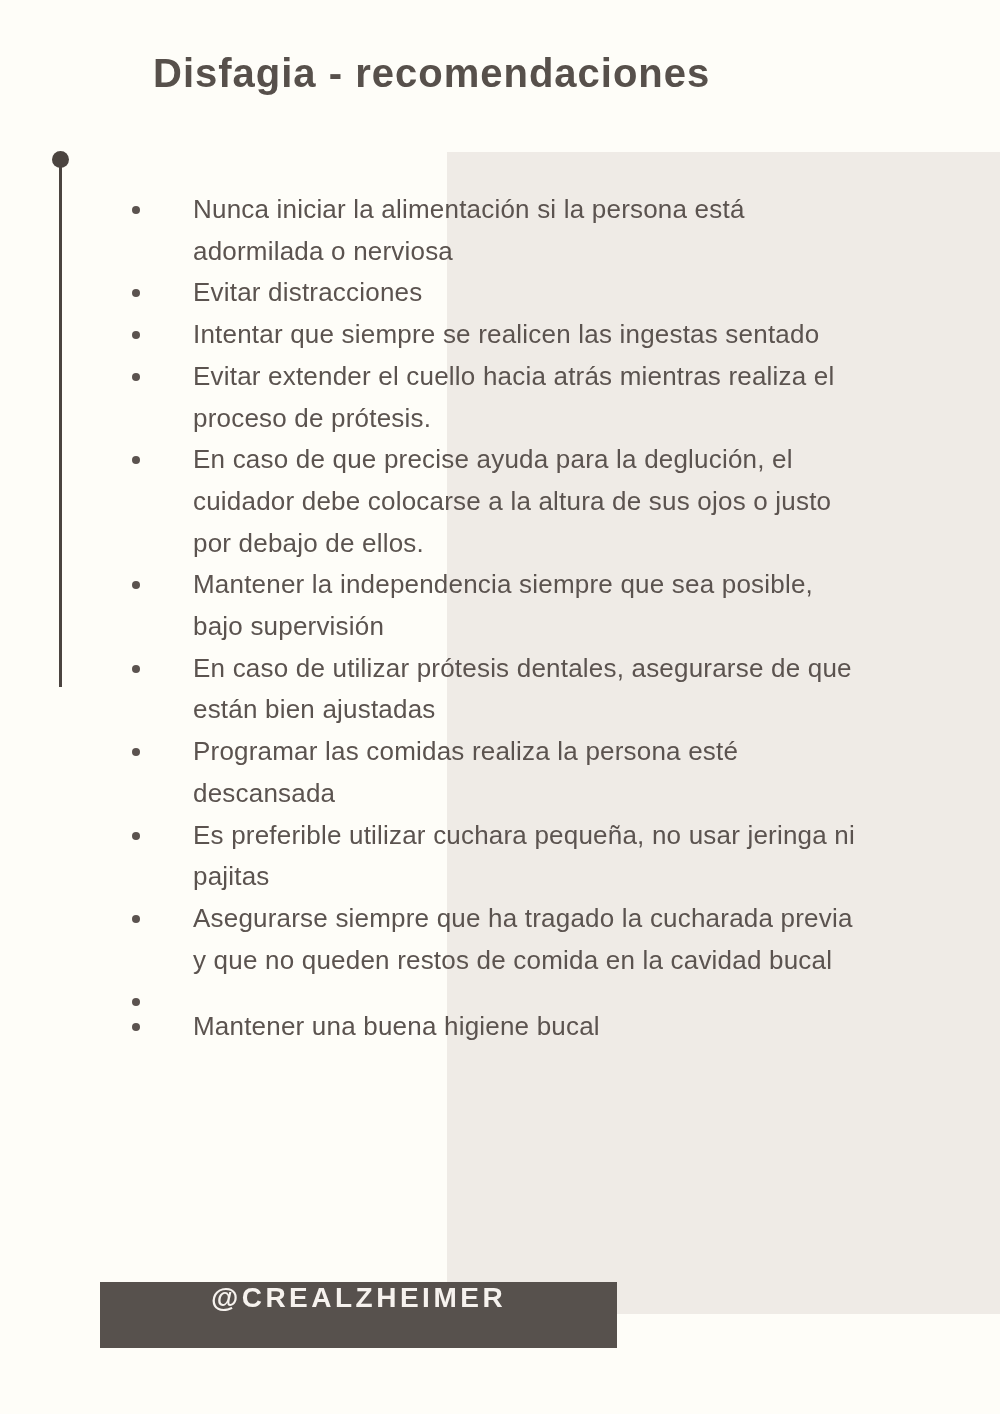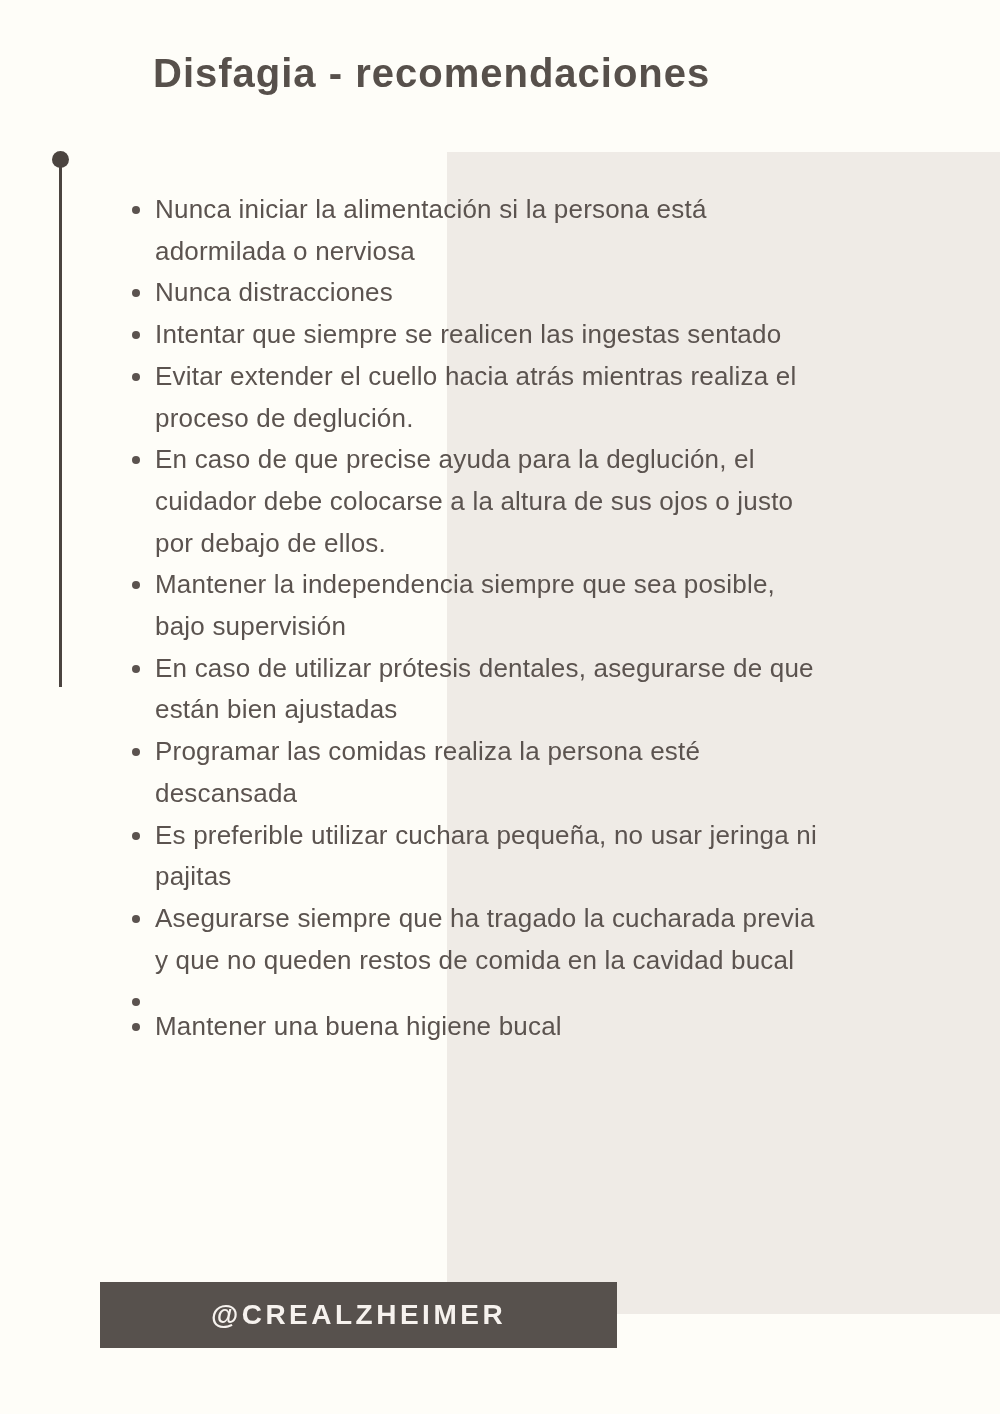--- a/index.html
+++ b/index.html
@@ -67,39 +67,39 @@
     left: 132px;
     top: 189px;
     width: 845px;
     list-style: none;
     font-size: 26px;
     line-height: 41.7px;
     font-weight: 300;
     letter-spacing: 0.2px;
     color: var(--text);
   }
-  .bullet-item { display: flex; align-items: flex-start; }
+  .bullet-item { display: flex; align-items: flex-start; gap: 38px; }
   .bullet-item .dot {
     flex: 0 0 auto;
     width: 8px;
     height: 8px;
     border-radius: 50%;
     background: var(--text);
     margin: 17px 15px 0 0;
   }
   .bullet-item .bullet-text { white-space: pre-line; }
   .badge {
     position: absolute;
     left: 100px;
     top: 1282px;
     width: 517px;
     height: 66px;
     background: var(--badge-bg);
     display: flex;
-    align-items: center;
+    align-items: flex-start;
     justify-content: center;
   }
   .badge span {
     color: var(--badge-text);
     font-size: 28px;
     font-weight: 700;
     letter-spacing: 3.5px;
   }
 </style>
 </head>
@@ -114,30 +114,30 @@
   <h1 class="title">Disfagia - recomendaciones</h1>
 
   <ul class="list">
       <li class="bullet-item">
         <span class="dot"></span>
         <span class="bullet-text">Nunca iniciar la alimentación si la persona está
 adormilada o nerviosa</span>
       </li>
       <li class="bullet-item">
         <span class="dot"></span>
-        <span class="bullet-text">Nunca distracciones</span>
+        <span class="bullet-text">Evitar distracciones</span>
       </li>
       <li class="bullet-item">
         <span class="dot"></span>
         <span class="bullet-text">Intentar que siempre se realicen las ingestas sentado</span>
       </li>
       <li class="bullet-item">
         <span class="dot"></span>
         <span class="bullet-text">Evitar extender el cuello hacia atrás mientras realiza el
-proceso de deglución.</span>
+proceso de prótesis.</span>
       </li>
       <li class="bullet-item">
         <span class="dot"></span>
         <span class="bullet-text">En caso de que precise ayuda para la deglución, el
 cuidador debe colocarse a la altura de sus ojos o justo
 por debajo de ellos.</span>
       </li>
       <li class="bullet-item">
         <span class="dot"></span>
         <span class="bullet-text">Mantener la independencia siempre que sea posible,

